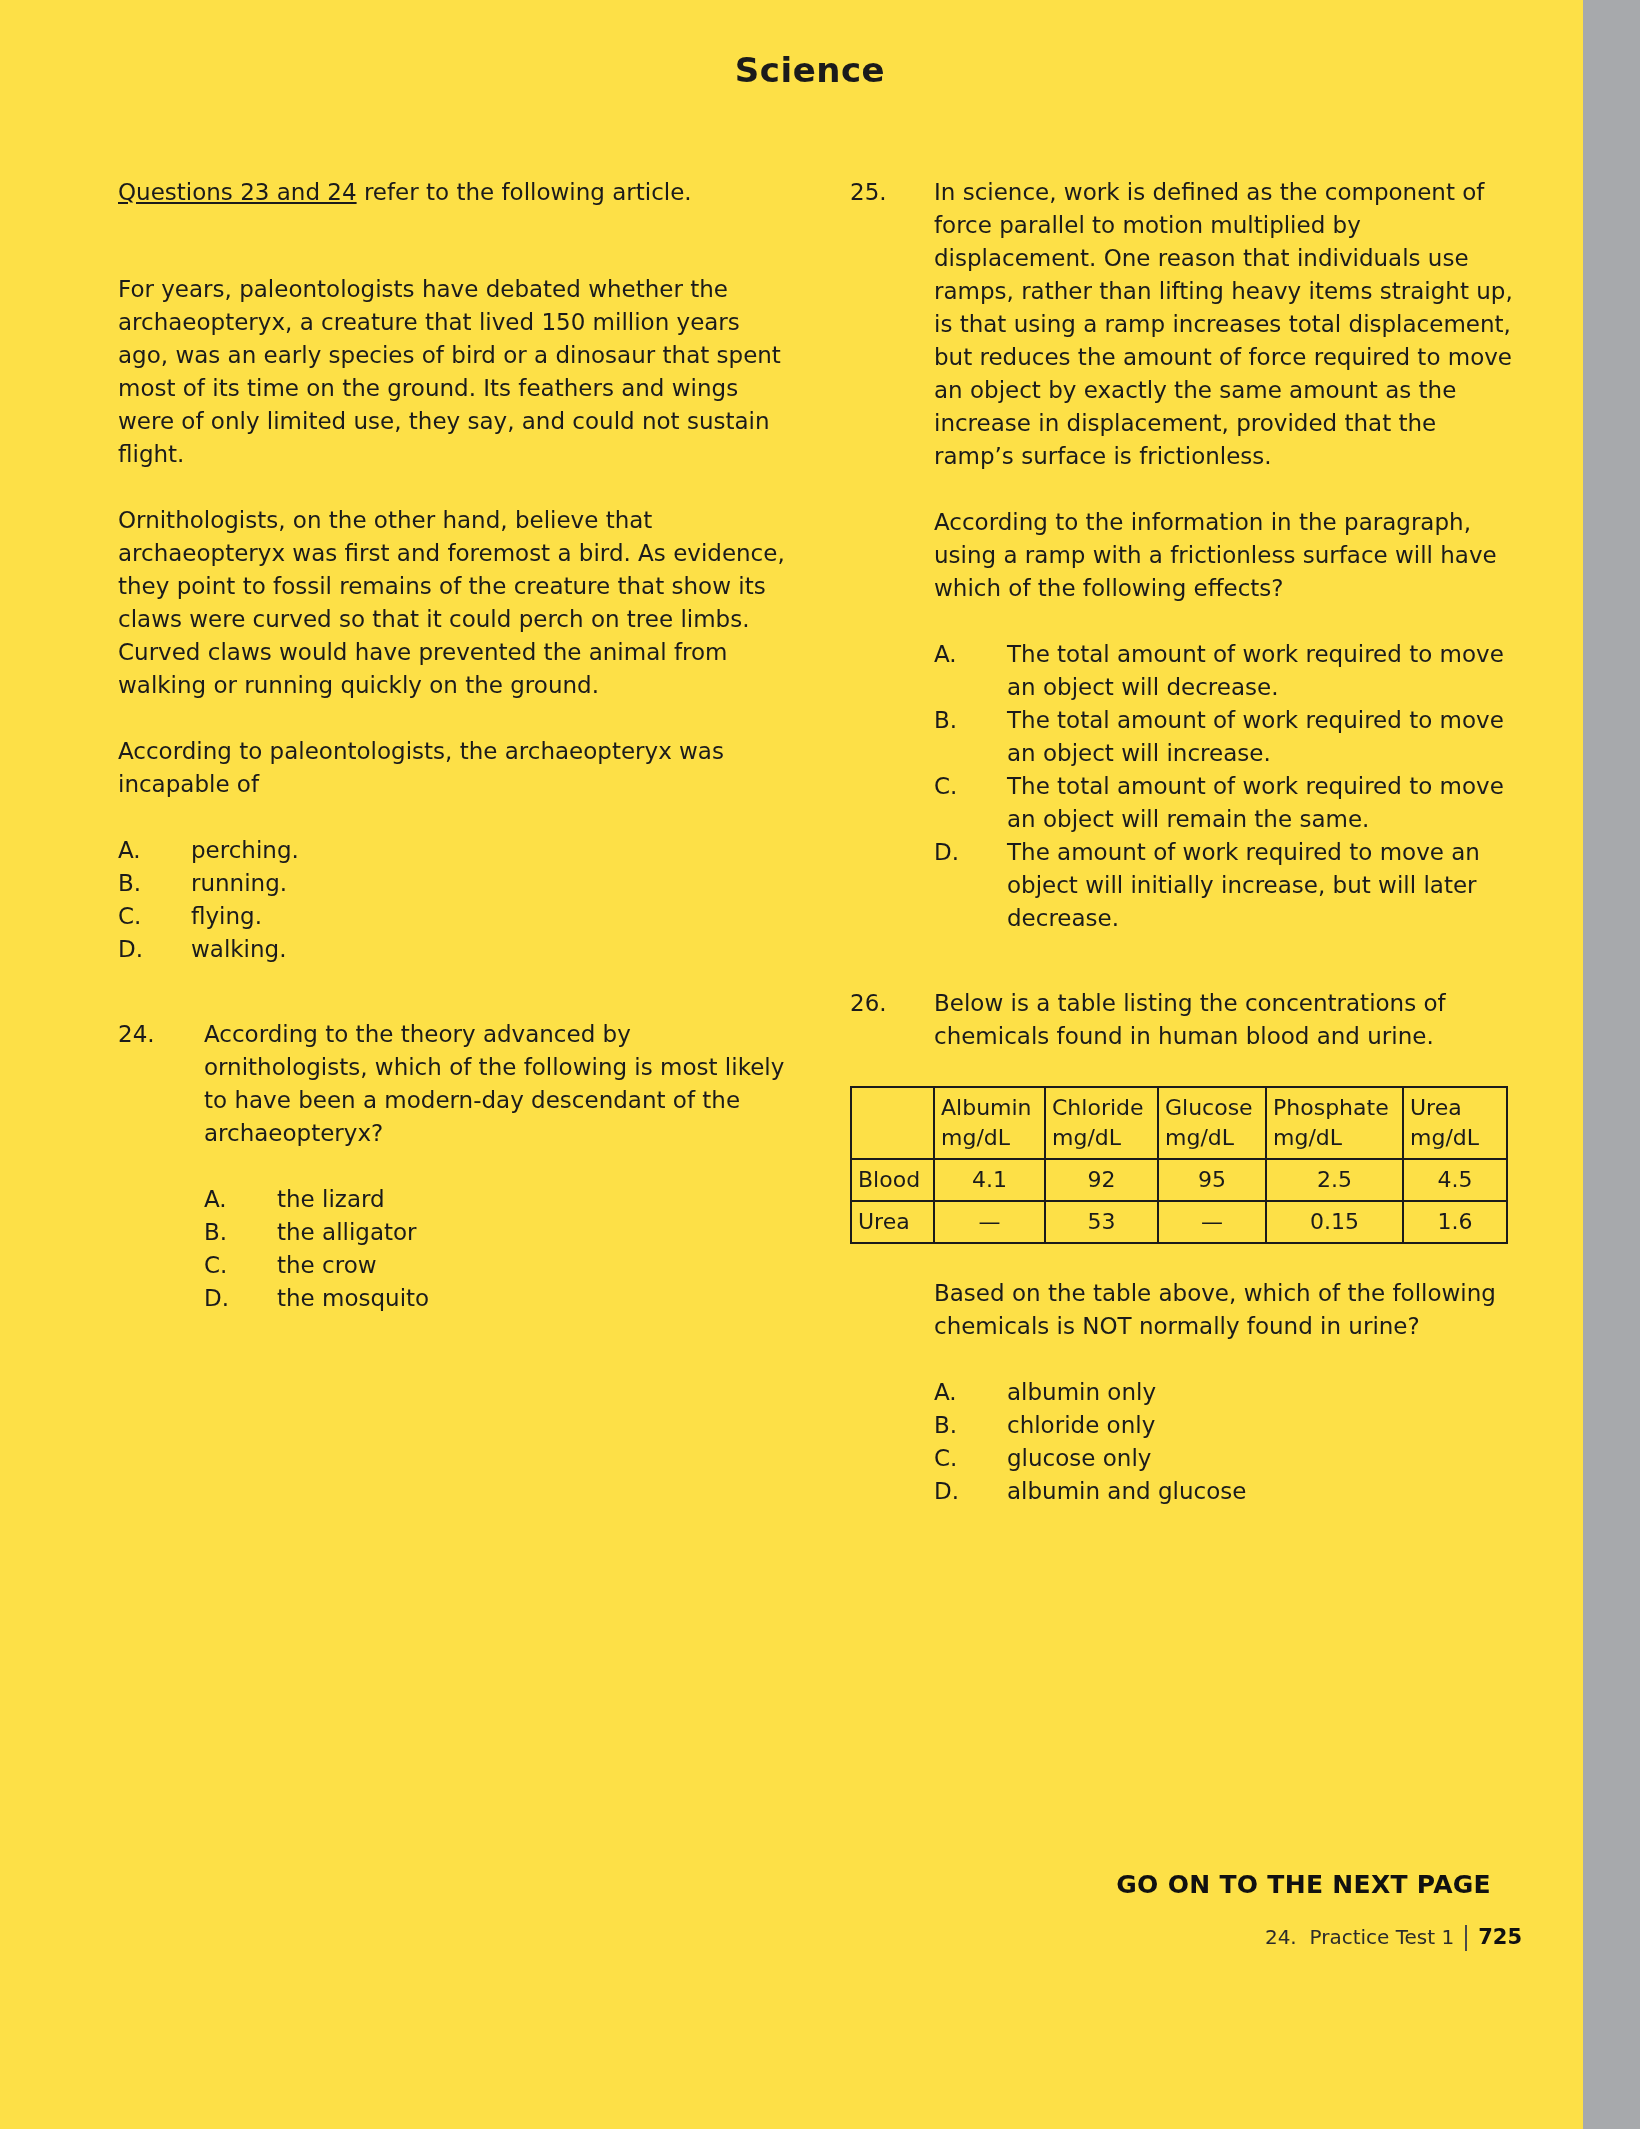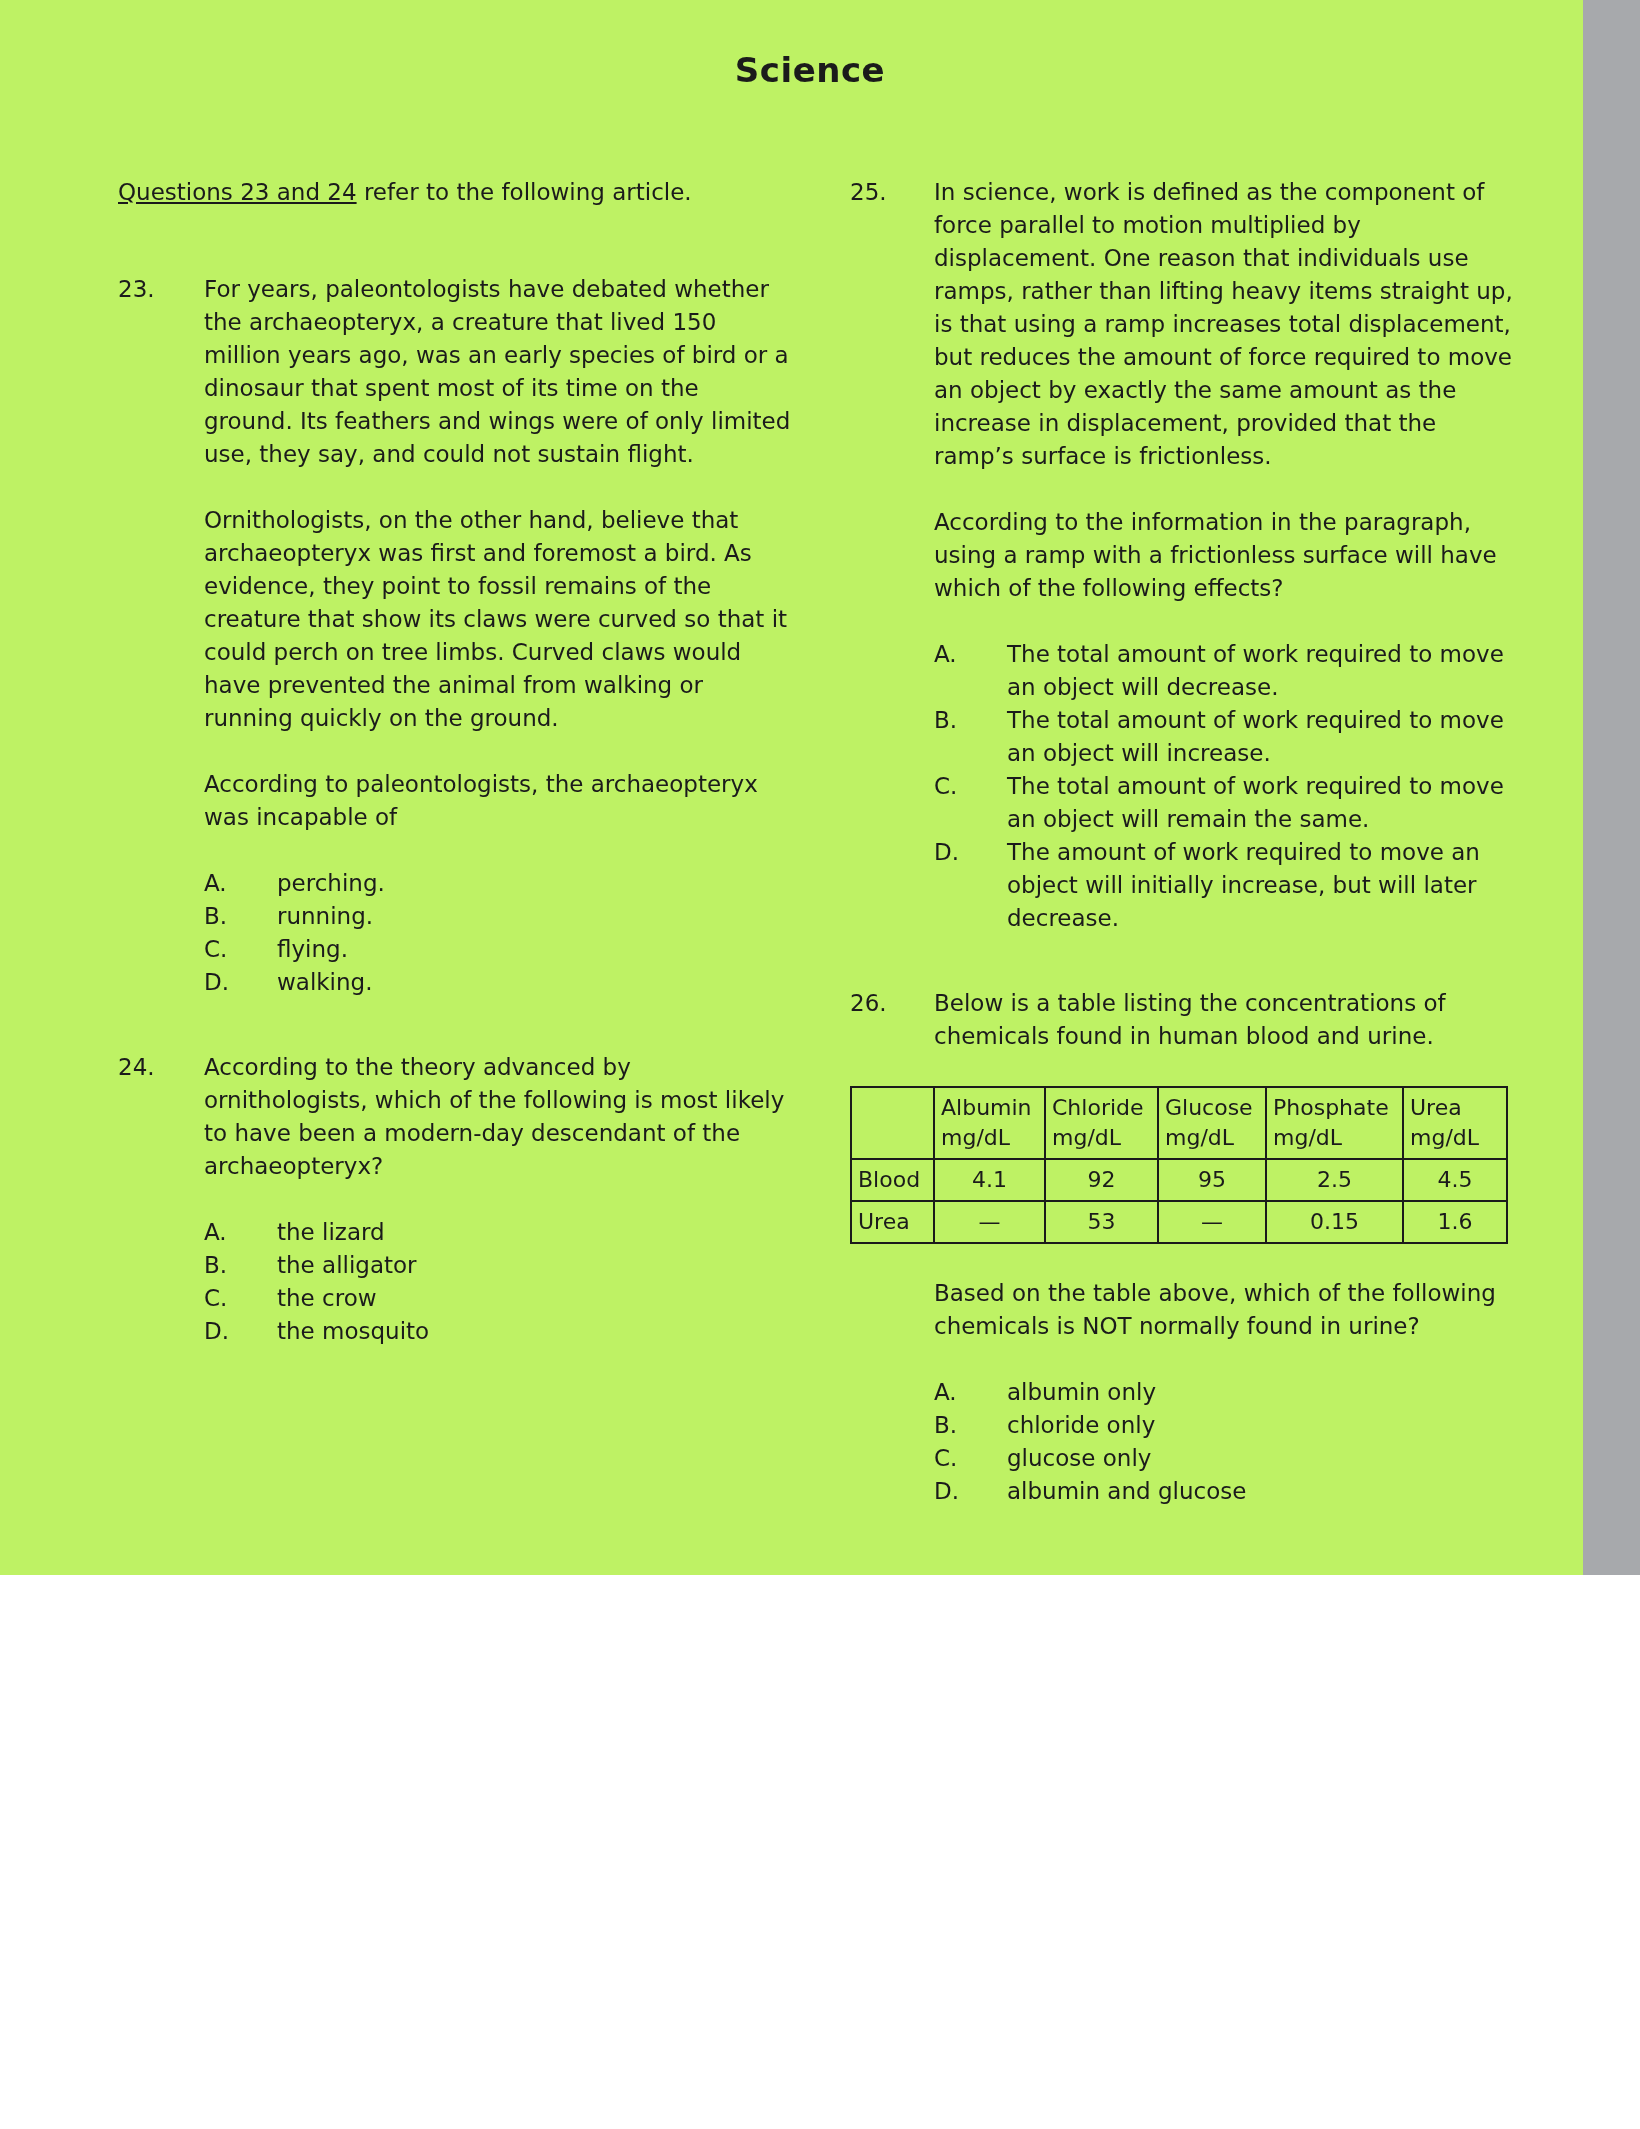--- a/index.html
+++ b/index.html
@@ -1,21 +1,21 @@
 <!DOCTYPE html>
 <html><head>
 <meta charset="utf-8">
 <style>
   * { margin: 0; padding: 0; box-sizing: border-box; }
   html, body { background: #ffffff; }
   .page {
     position: relative;
     width: 1640px;
-    height: 1575px;
-    background: #bef264;
+    height: 2129px;
+    background: #fde047;
     font-family: "DejaVu Sans", "Liberation Sans", sans-serif;
     color: #1b1b1b;
     font-size: 23px;
     line-height: 33px;
     overflow: hidden;
   }
   .gray-bar {
     position: absolute;
     top: 0; right: 0;
     width: 57px; height: 2129px;
@@ -106,21 +106,20 @@
 
     <div class="columns">
 
       <div class="col-left">
 
         <div class="intro">
           <span class="ul">Questions 23 and 24</span><span> refer to the following article.</span>
         </div>
 
         <div class="question">
-          <div class="qnum">23.</div>
           <div class="qbody">
             <p>For years, paleontologists have debated whether the archaeopteryx, a creature that lived 150 million years ago, was an early species of bird or a dinosaur that spent most of its time on the ground. Its feathers and wings were of only limited use, they say, and could not sustain flight.</p>
             <p>Ornithologists, on the other hand, believe that archaeopteryx was first and foremost a bird. As evidence, they point to fossil remains of the creature that show its claws were curved so that it could perch on tree limbs. Curved claws would have prevented the animal from walking or running quickly on the ground.</p>
             <p>According to paleontologists, the archaeopteryx was incapable of</p>
             <div class="choices">
               <div class="choice">
                 <span class="letter">A.</span>
                 <span class="ctext">perching.</span>
               </div>
               <div class="choice">

